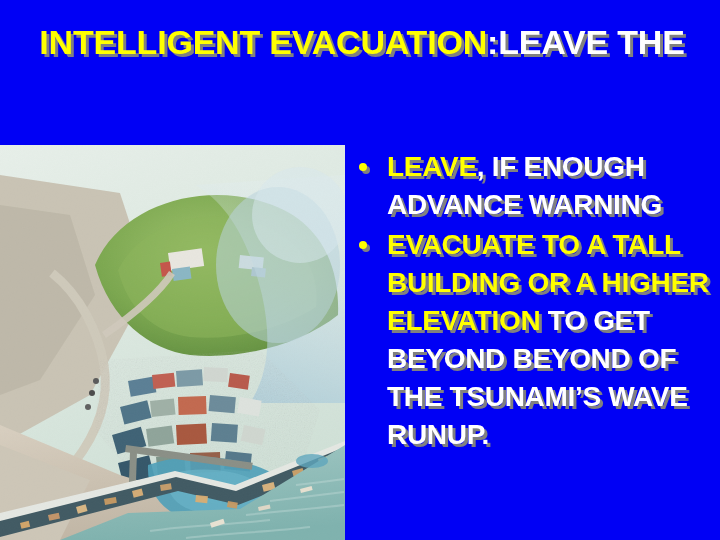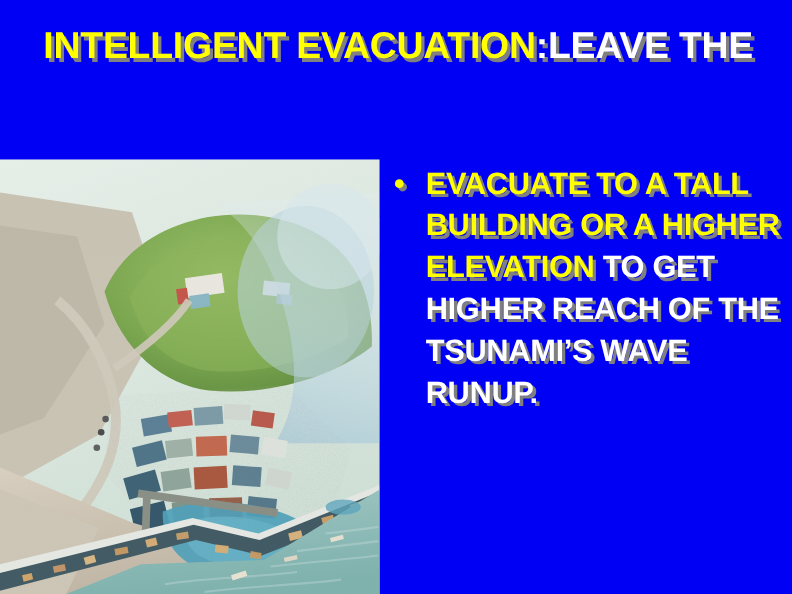--- a/index.html
+++ b/index.html
@@ -218,21 +218,25 @@
       <rect x="258" y="362" width="12" height="4" fill="#ded7c6" transform="rotate(-12 258 362)"></rect>
       <rect x="300" y="344" width="12" height="4" fill="#e6e0d0" transform="rotate(-14 300 344)"></rect>
       <ellipse cx="312" cy="316" rx="16" ry="7" fill="#5ea6bd" opacity="0.8"></ellipse>
 
       <rect x="0" y="0" width="345" height="395" filter="url(#grain)" fill="#ffffff" opacity="0.18"></rect>
     </svg>
   </div>
 
   <div class="body-block">
 
-
     <div class="bullet-item">
       <span class="bullet-dot"></span>
-      <span class="para"><span class="b-yellow">EVACUATE TO A TALL BUILDING OR A HIGHER ELEVATION</span><span class="b-white"> TO GET HIGHER REACH  OF THE TSUNAMI’S WAVE RUNUP.</span></span>
+      <span class="para"><span class="b-yellow">LEAVE</span><span class="b-white">, IF ENOUGH ADVANCE WARNING</span></span>
     </div>
 
+    <div class="bullet-item">
+      <span class="bullet-dot"></span>
+      <span class="para"><span class="b-yellow">EVACUATE TO A TALL BUILDING OR A HIGHER ELEVATION</span><span class="b-white"> TO GET BEYOND BEYOND  OF THE TSUNAMI’S WAVE RUNUP.</span></span>
+    </div>
+
   </div>
 
 </div>
 
 </body></html>

